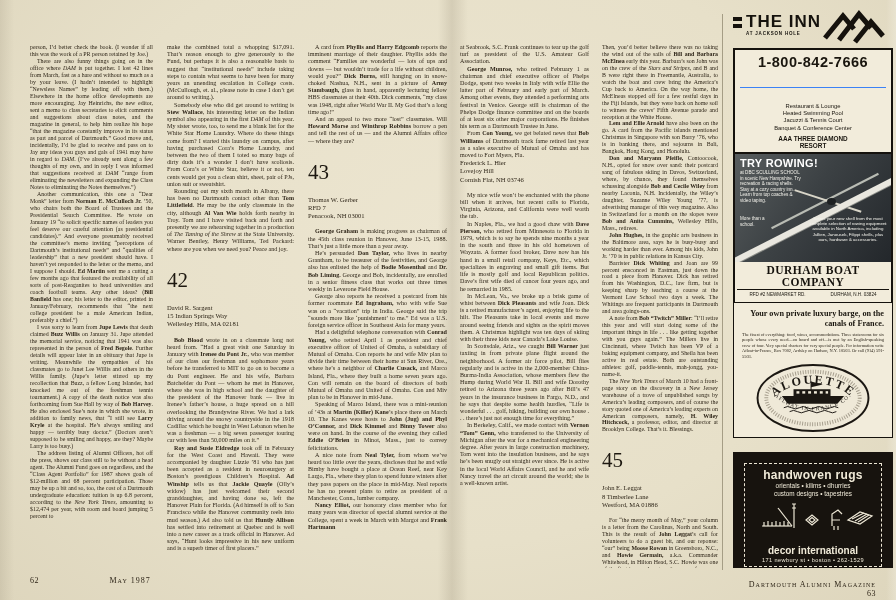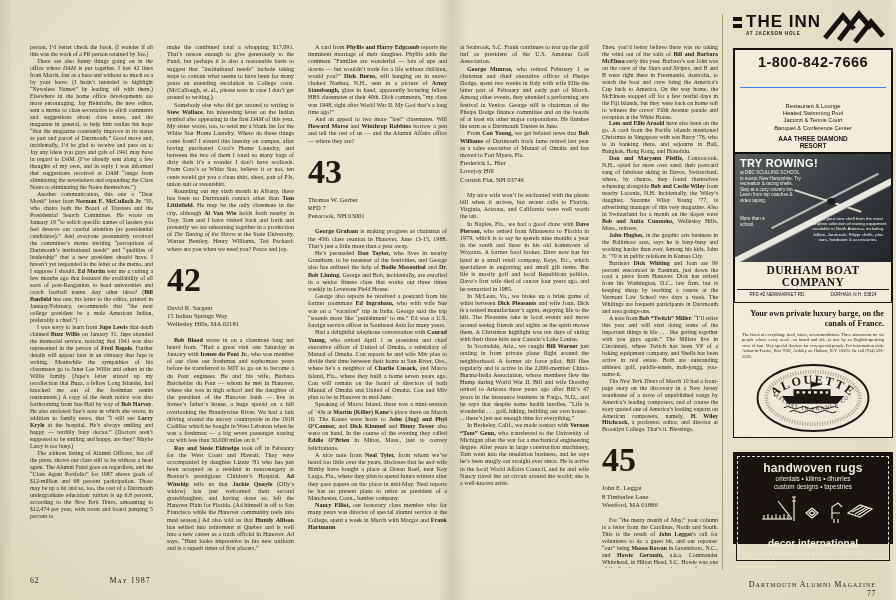--- a/index.html
+++ b/index.html
@@ -8,21 +8,21 @@
     background:
       linear-gradient(90deg, rgba(70,60,40,.10) 0, rgba(70,60,40,0) 14px),
       linear-gradient(270deg, rgba(255,255,250,.25) 0, rgba(255,255,250,0) 10px),
       linear-gradient(90deg, rgba(0,0,0,0) 438px, rgba(90,78,55,.14) 452px, rgba(0,0,0,0) 468px),
       radial-gradient(ellipse at 50% 40%, #ece5d0 0%, #e7e0c9 60%, #ded6bd 100%);
     font-family:"Liberation Serif","DejaVu Serif",serif;color:#2e2518;}
   .col{position:absolute;top:44px;height:524px;overflow:hidden;text-align:justify;
     font-size:6.1px;line-height:7.2px;}
   .col p{margin:0;text-indent:7px;}
   .col p.noindent{text-indent:0;}
-  .col .classnum{font-size:34px;line-height:30px;margin:12px 0 9px 0;font-weight:700;color:#1d1810;}
+  .col .classnum{font-size:21px;line-height:30px;margin:12px 0 9px 0;font-weight:400;color:#1d1810;}
   .col .addr{font-size:6.6px;line-height:8.2px;margin:0 0 8px 0;text-align:left;}
   #col1{left:30px;width:123px;font-size:5.9px;line-height:7.0px;}
   #col2{left:167px;width:127px;}
   #col3{left:308px;width:139px;}
   #col4{left:460px;width:129px;}
   #col5{left:602px;width:116px;font-size:5.9px;line-height:6.95px;}
   #adrule{position:absolute;left:722px;top:14px;width:1px;height:556px;background:#a59d85;}
   .footer{position:absolute;font-size:8px;letter-spacing:.5px;color:#2e2518;}
   .footer .sc{font-variant:small-caps;letter-spacing:1px;padding-left:48px;}
   #footer-left{left:30px;top:576px;}
@@ -72,21 +72,21 @@
   .row-footer{background:#f2ecdb;text-align:center;padding:2px 2px 3px 2px;}
   .row-company{font-size:11.5px;font-weight:bold;letter-spacing:.5px;color:#15120d;border-bottom:1px solid #15120d;padding-bottom:1px;}
   .row-addr{font-family:"Liberation Sans",sans-serif;font-size:4.6px;margin-top:2px;display:flex;justify-content:space-around;color:#1a160f;}
   .row-phone{font-family:"Liberation Sans",sans-serif;font-size:5.4px;margin-top:2px;border-top:1px solid #15120d;display:inline-block;padding:1px 14px 0 14px;color:#1a160f;}
   
   #ad-alouette{top:302px;height:136px;border:1.5px solid #15120d;background:#f2ecdb;padding:6px 8px;}
   .alo-head{font-weight:bold;font-size:8.2px;line-height:9.5px;text-align:right;color:#1a160f;}
   .alo-body{font-size:4.4px;line-height:5.4px;text-align:justify;margin-top:4px;color:#2a2318;}
   .alo-logo{display:block;margin:3px auto 0 auto;}
   
-  #ad-decor{top:452px;height:92px;background:#17130e;padding:4px;}
+  #ad-decor{top:452px;height:116px;background:#17130e;padding:11px;}
   .decor-inner{border:1px dashed #ece6d4;outline:1px solid #17130e;height:104px;box-sizing:border-box;
     text-align:center;color:#f0ead8;font-family:"Liberation Sans","DejaVu Sans",sans-serif;padding-top:4px;}
   .decor-title{font-size:12px;font-weight:bold;letter-spacing:.3px;}
   .decor-line{font-size:6.4px;line-height:8px;}
   .decor-name{font-size:10px;font-weight:bold;margin-top:1px;}
   .decor-addr{font-size:5.6px;margin-top:1px;letter-spacing:.4px;}
 </style>
 </head>
 <body>
 
@@ -258,16 +258,16 @@
       <div class="decor-addr">171 newbury st • boston • 262-1529</div>
     </div>
   </div>
 
   <div class="footer" id="footer-left">
     <span class="folio">62</span>
     <span class="sc">May 1987</span>
   </div>
   <div class="footer" id="footer-right">
     <span class="sc">Dartmouth Alumni Magazine</span>
-    <span class="folio">77</span>
+    <span class="folio">63</span>
   </div>
 
 </div>
 
 </body></html>

